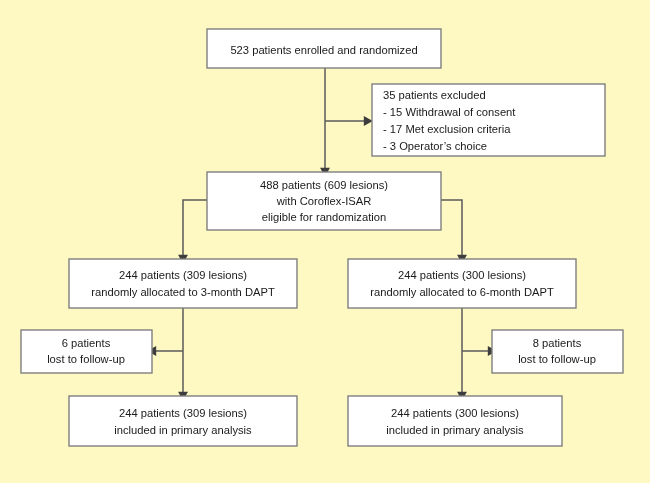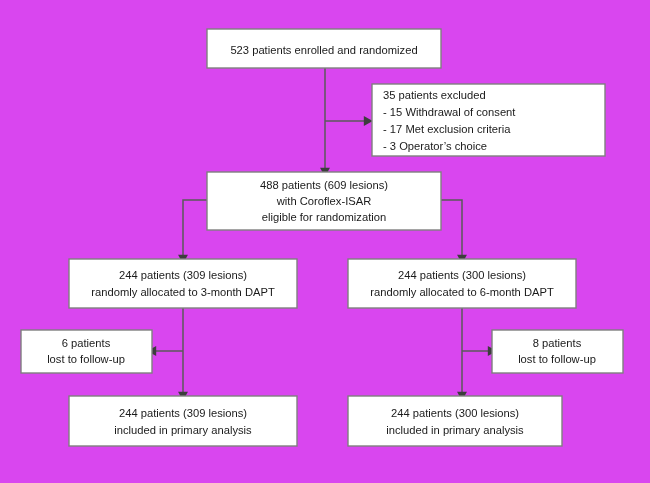--- a/index.html
+++ b/index.html
@@ -12,21 +12,21 @@
     width: 650px;
     height: 483px;
     font-family: "Liberation Sans", sans-serif;
     color: #1a1a1a;
     overflow: hidden;
   }
   #flowchart-root {
     position: relative;
     width: 650px;
     height: 483px;
-    background: #d946ef;
+    background: #fef9c3;
   }
   svg#flow-svg {
     position: absolute;
     top: 0;
     left: 0;
     width: 650px;
     height: 483px;
   }
   .node-box {
     fill: #ffffff;

